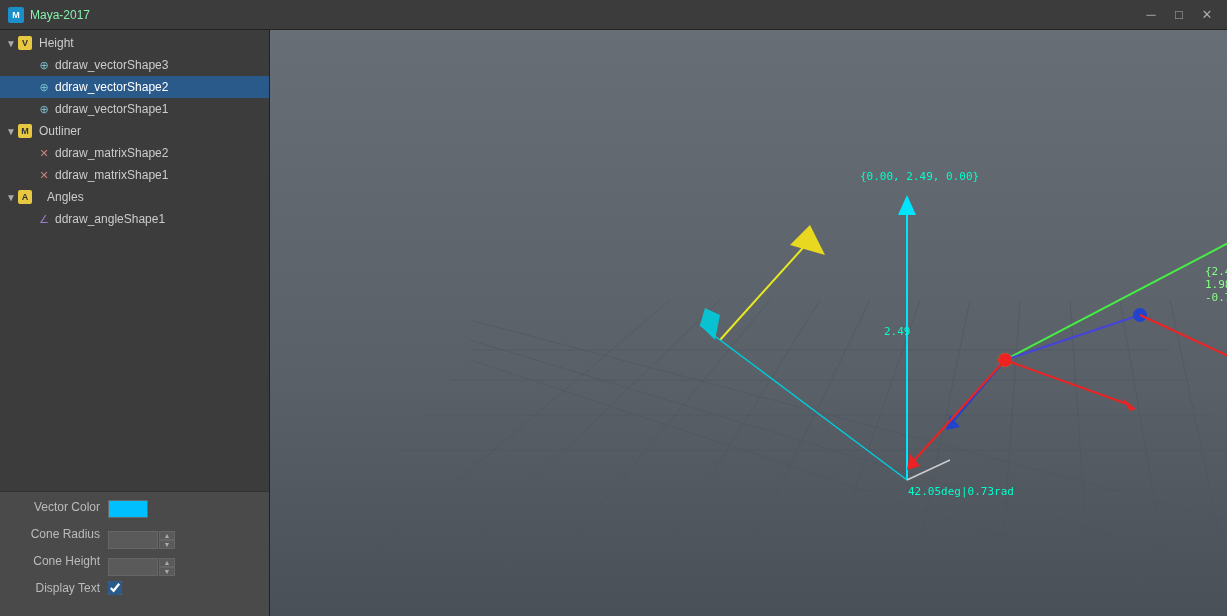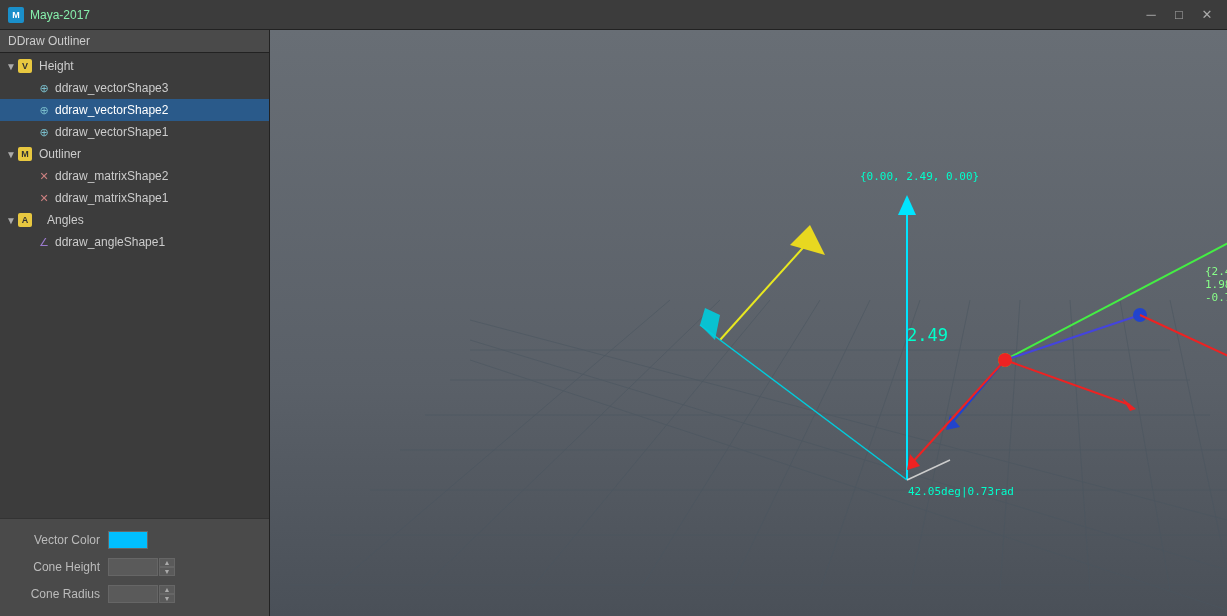--- a/index.html
+++ b/index.html
@@ -113,21 +113,20 @@
     }
 
     
     .props-panel {
       padding: 8px;
       background: #4a4a4a;
       border-top: 1px solid #333;
     }
     .prop-row {
       display: flex;
-      align-items: center;
       height: 26px;
       margin-bottom: 1px;
     }
     .prop-label {
       color: #bbb;
       font-size: 12px;
       width: 100px;
       text-align: right;
       padding-right: 8px;
       flex-shrink: 0;
@@ -211,21 +210,20 @@
   <div class="title-bar-controls">
     <button class="title-btn">─</button>
     <button class="title-btn">□</button>
     <button class="title-btn close">✕</button>
   </div>
 </div>
 
 <div class="main-area">
 
   <div class="left-panel">
-    <div class="outliner-header">DDraw Outliner</div>
     <div class="outliner-tree">
 
       <div class="tree-item tree-indent-0">
         <span class="tree-arrow">▼</span>
         <span class="tree-icon icon-group" style="display:inline-flex;align-items:center;justify-content:center;font-size:9px;color:#333;font-weight:bold;background:#e8c840;border-radius:2px;width:14px;height:14px;flex-shrink:0;">V</span>
         <span style="margin-left:4px;">Height</span>
       </div>
       <div class="tree-item tree-indent-2">
         <span class="tree-icon icon-shape">⊕</span>
         <span>ddraw_vectorShape3</span>
@@ -262,44 +260,48 @@
         <span class="tree-icon" style="color:#9a7acc;font-size:11px;">∠</span>
         <span>ddraw_angleShape1</span>
       </div>
     </div>
 
     <div class="props-panel">
 
       <div class="prop-row">
         <span class="prop-label">Vector Color</span>
         <div class="prop-color-swatch" style="background:#00bfff;"></div>
+      </div>
+
+      <div class="prop-row">
+        <span class="prop-label">Cone Radius</span>
+        <div class="prop-spinbox">
+          <input type="text" style="">
+          <div class="spin-btns">
+            <button class="spin-btn">▲</button>
+            <button class="spin-btn">▼</button>
+          </div>
+        </div>
       </div>
 
       <div class="prop-row">
         <span class="prop-label">Cone Height</span>
         <div class="prop-spinbox">
           <input type="text" style="">
           <div class="spin-btns">
             <button class="spin-btn">▲</button>
             <button class="spin-btn">▼</button>
           </div>
         </div>
       </div>
 
       <div class="prop-row">
-        <span class="prop-label">Cone Radius</span>
-        <div class="prop-spinbox">
-          <input type="text" style="">
-          <div class="spin-btns">
-            <button class="spin-btn">▲</button>
-            <button class="spin-btn">▼</button>
-          </div>
-        </div>
-      </div>
-
+        <span class="prop-label">Display Text</span>
+        <input type="checkbox" class="prop-checkbox" checked="" style="">
+      </div>
 
     </div>
   </div>
 
   <div class="viewport">
     <svg class="grid-svg" viewBox="0 0 957 586" preserveAspectRatio="none">
 
       <defs>
         <linearGradient id="bg" x1="0" y1="0" x2="0" y2="1">
           <stop offset="0%" stop-color="#686e75"></stop>
@@ -368,18 +370,18 @@
 
       <line x1="637" y1="450" x2="680" y2="430" stroke="#cccccc" stroke-width="1.5"></line>
 
       <circle cx="735" cy="330" r="7" fill="#ee2222"></circle>
 
       <polygon points="430,295 445,310 450,285 435,278" fill="#00ccdd" opacity="0.9"></polygon>
 
     </svg>
 
     <div class="vp-label" style="left:590px;top:140px;color:#00ffcc;font-size:11px;">{0.00, 2.49, 0.00}</div>
-    <div class="vp-label" style="left:637px;top:295px;color:#00ffcc;font-size:17px;">2.49</div>
+    <div class="vp-label" style="left:614px;top:295px;color:#00ffcc;font-size:11px;">2.49</div>
     <div class="vp-label" style="left:935px;top:235px;color:#88ff88;font-size:11px;">{2.43, 1.98, -0.72}</div>
     <div class="vp-label" style="left:638px;top:455px;color:#00ffcc;font-size:11px;">42.05deg|0.73rad</div>
   </div>
 
 </div>
 
 </body></html>

